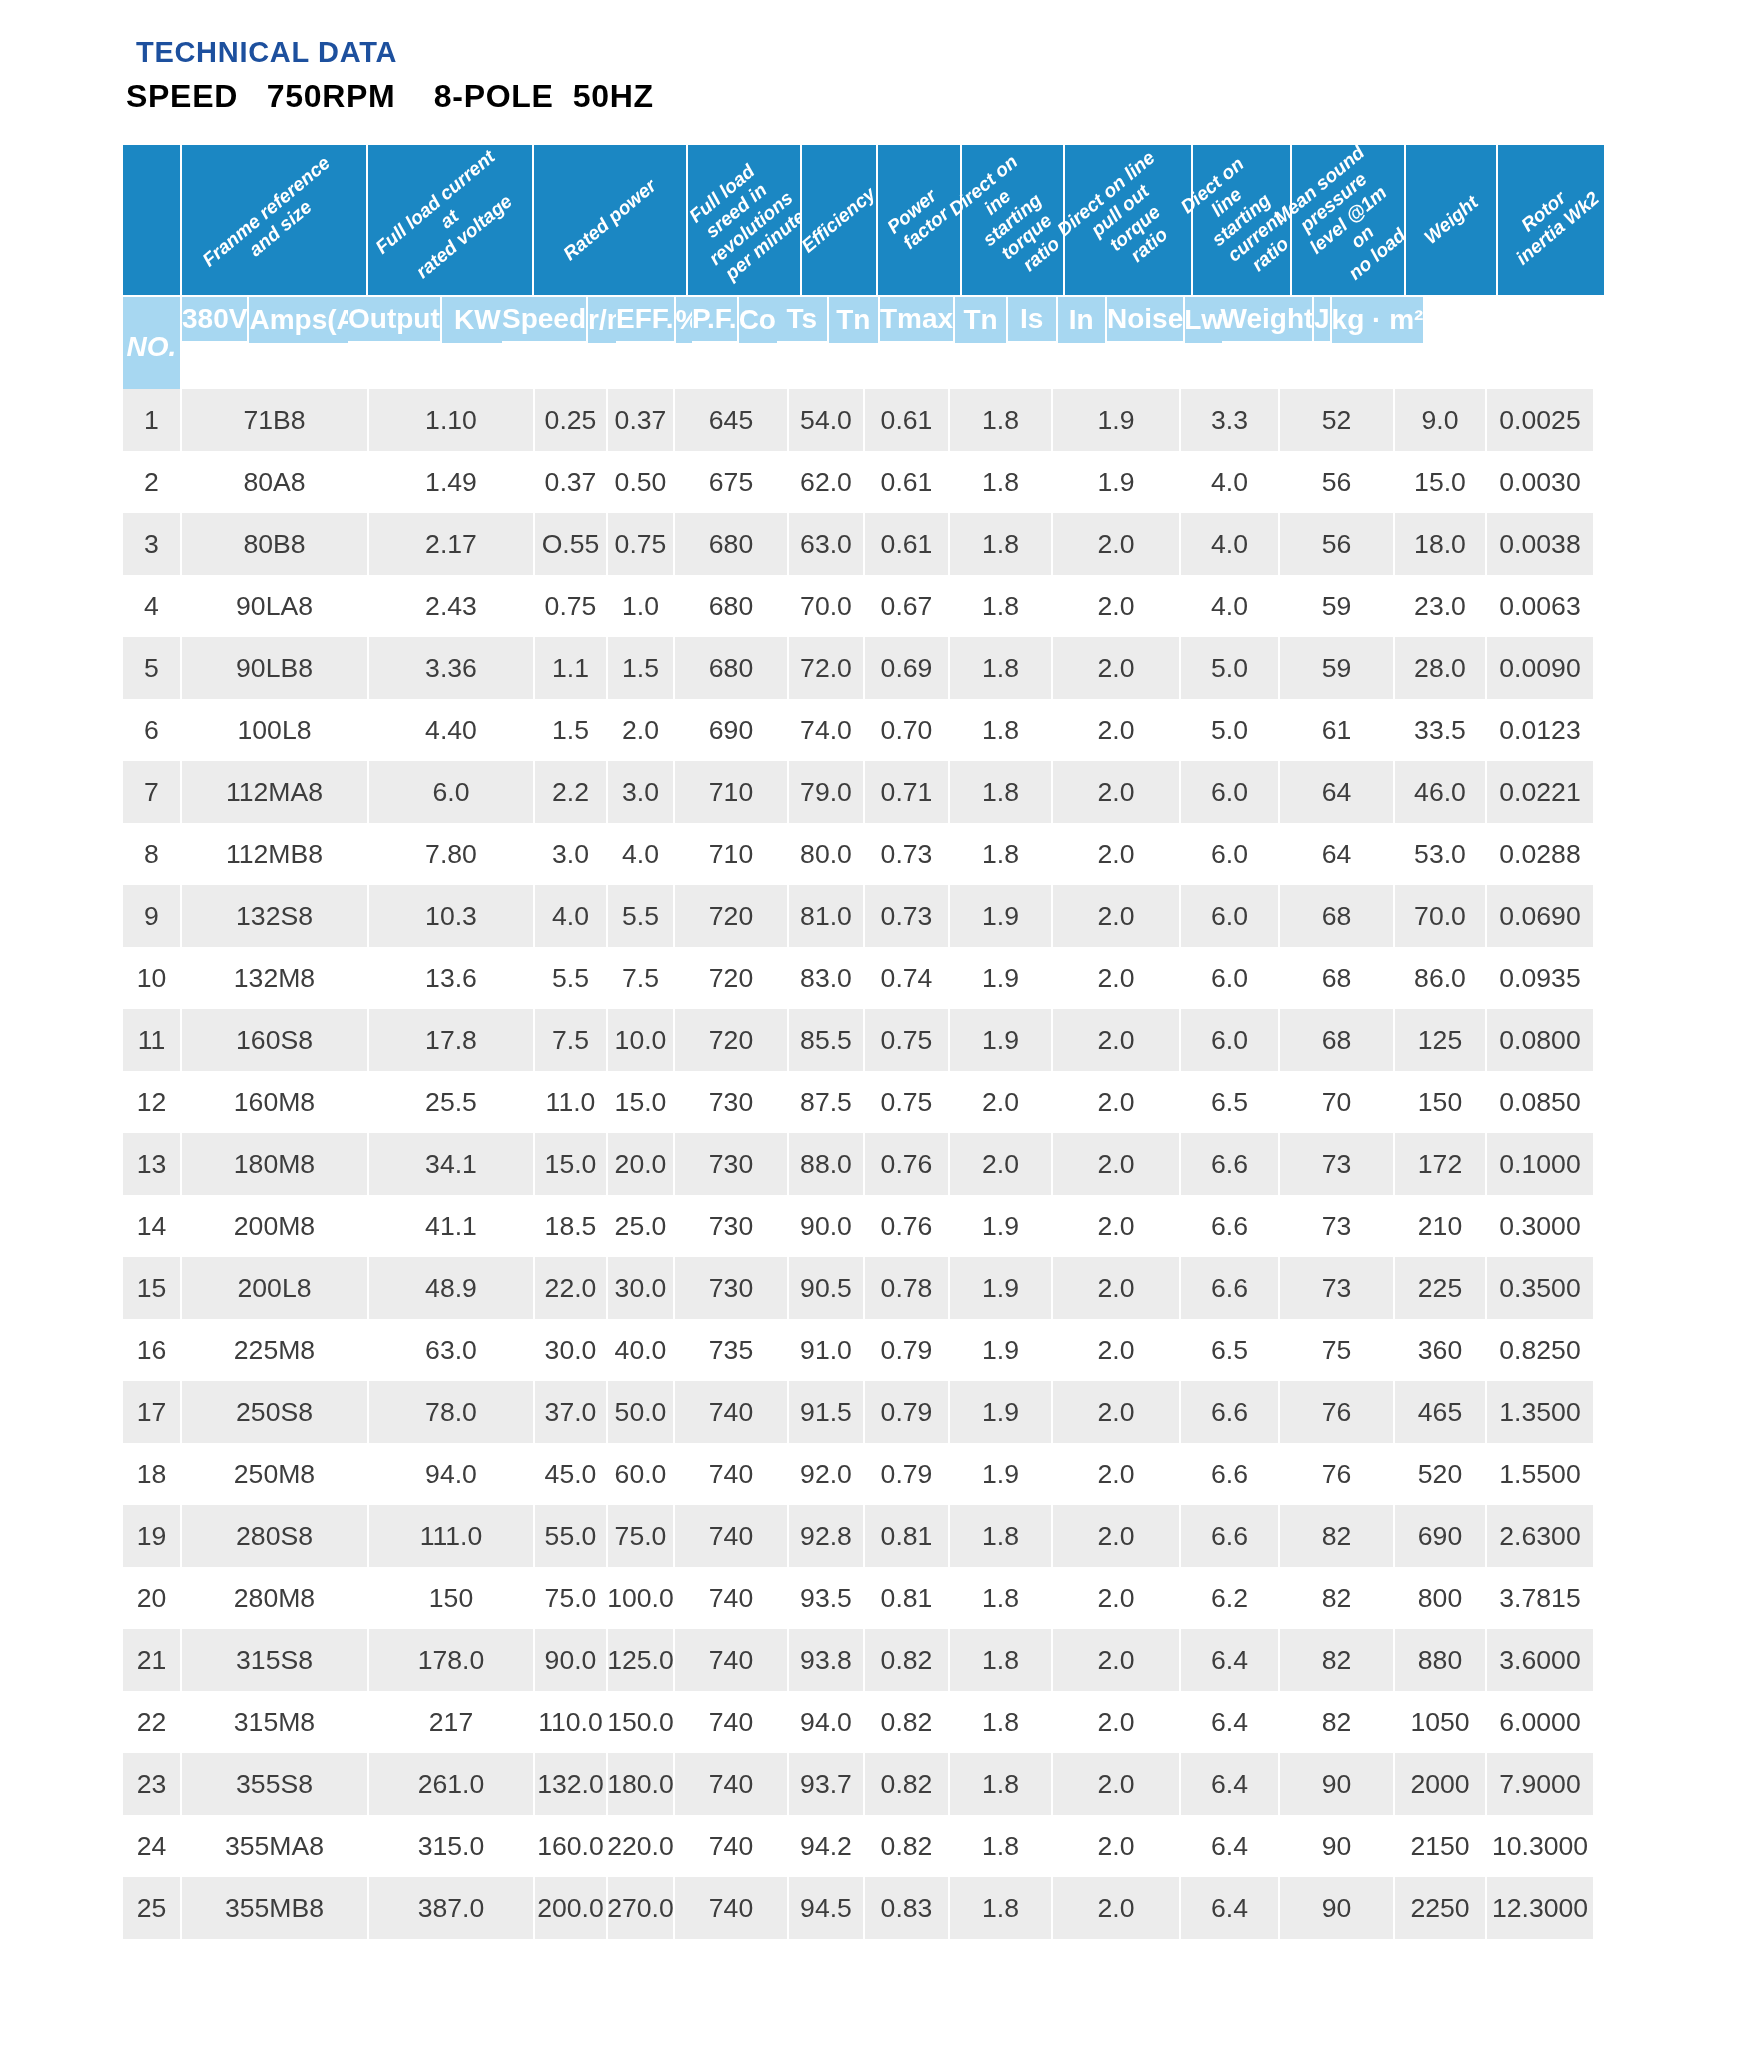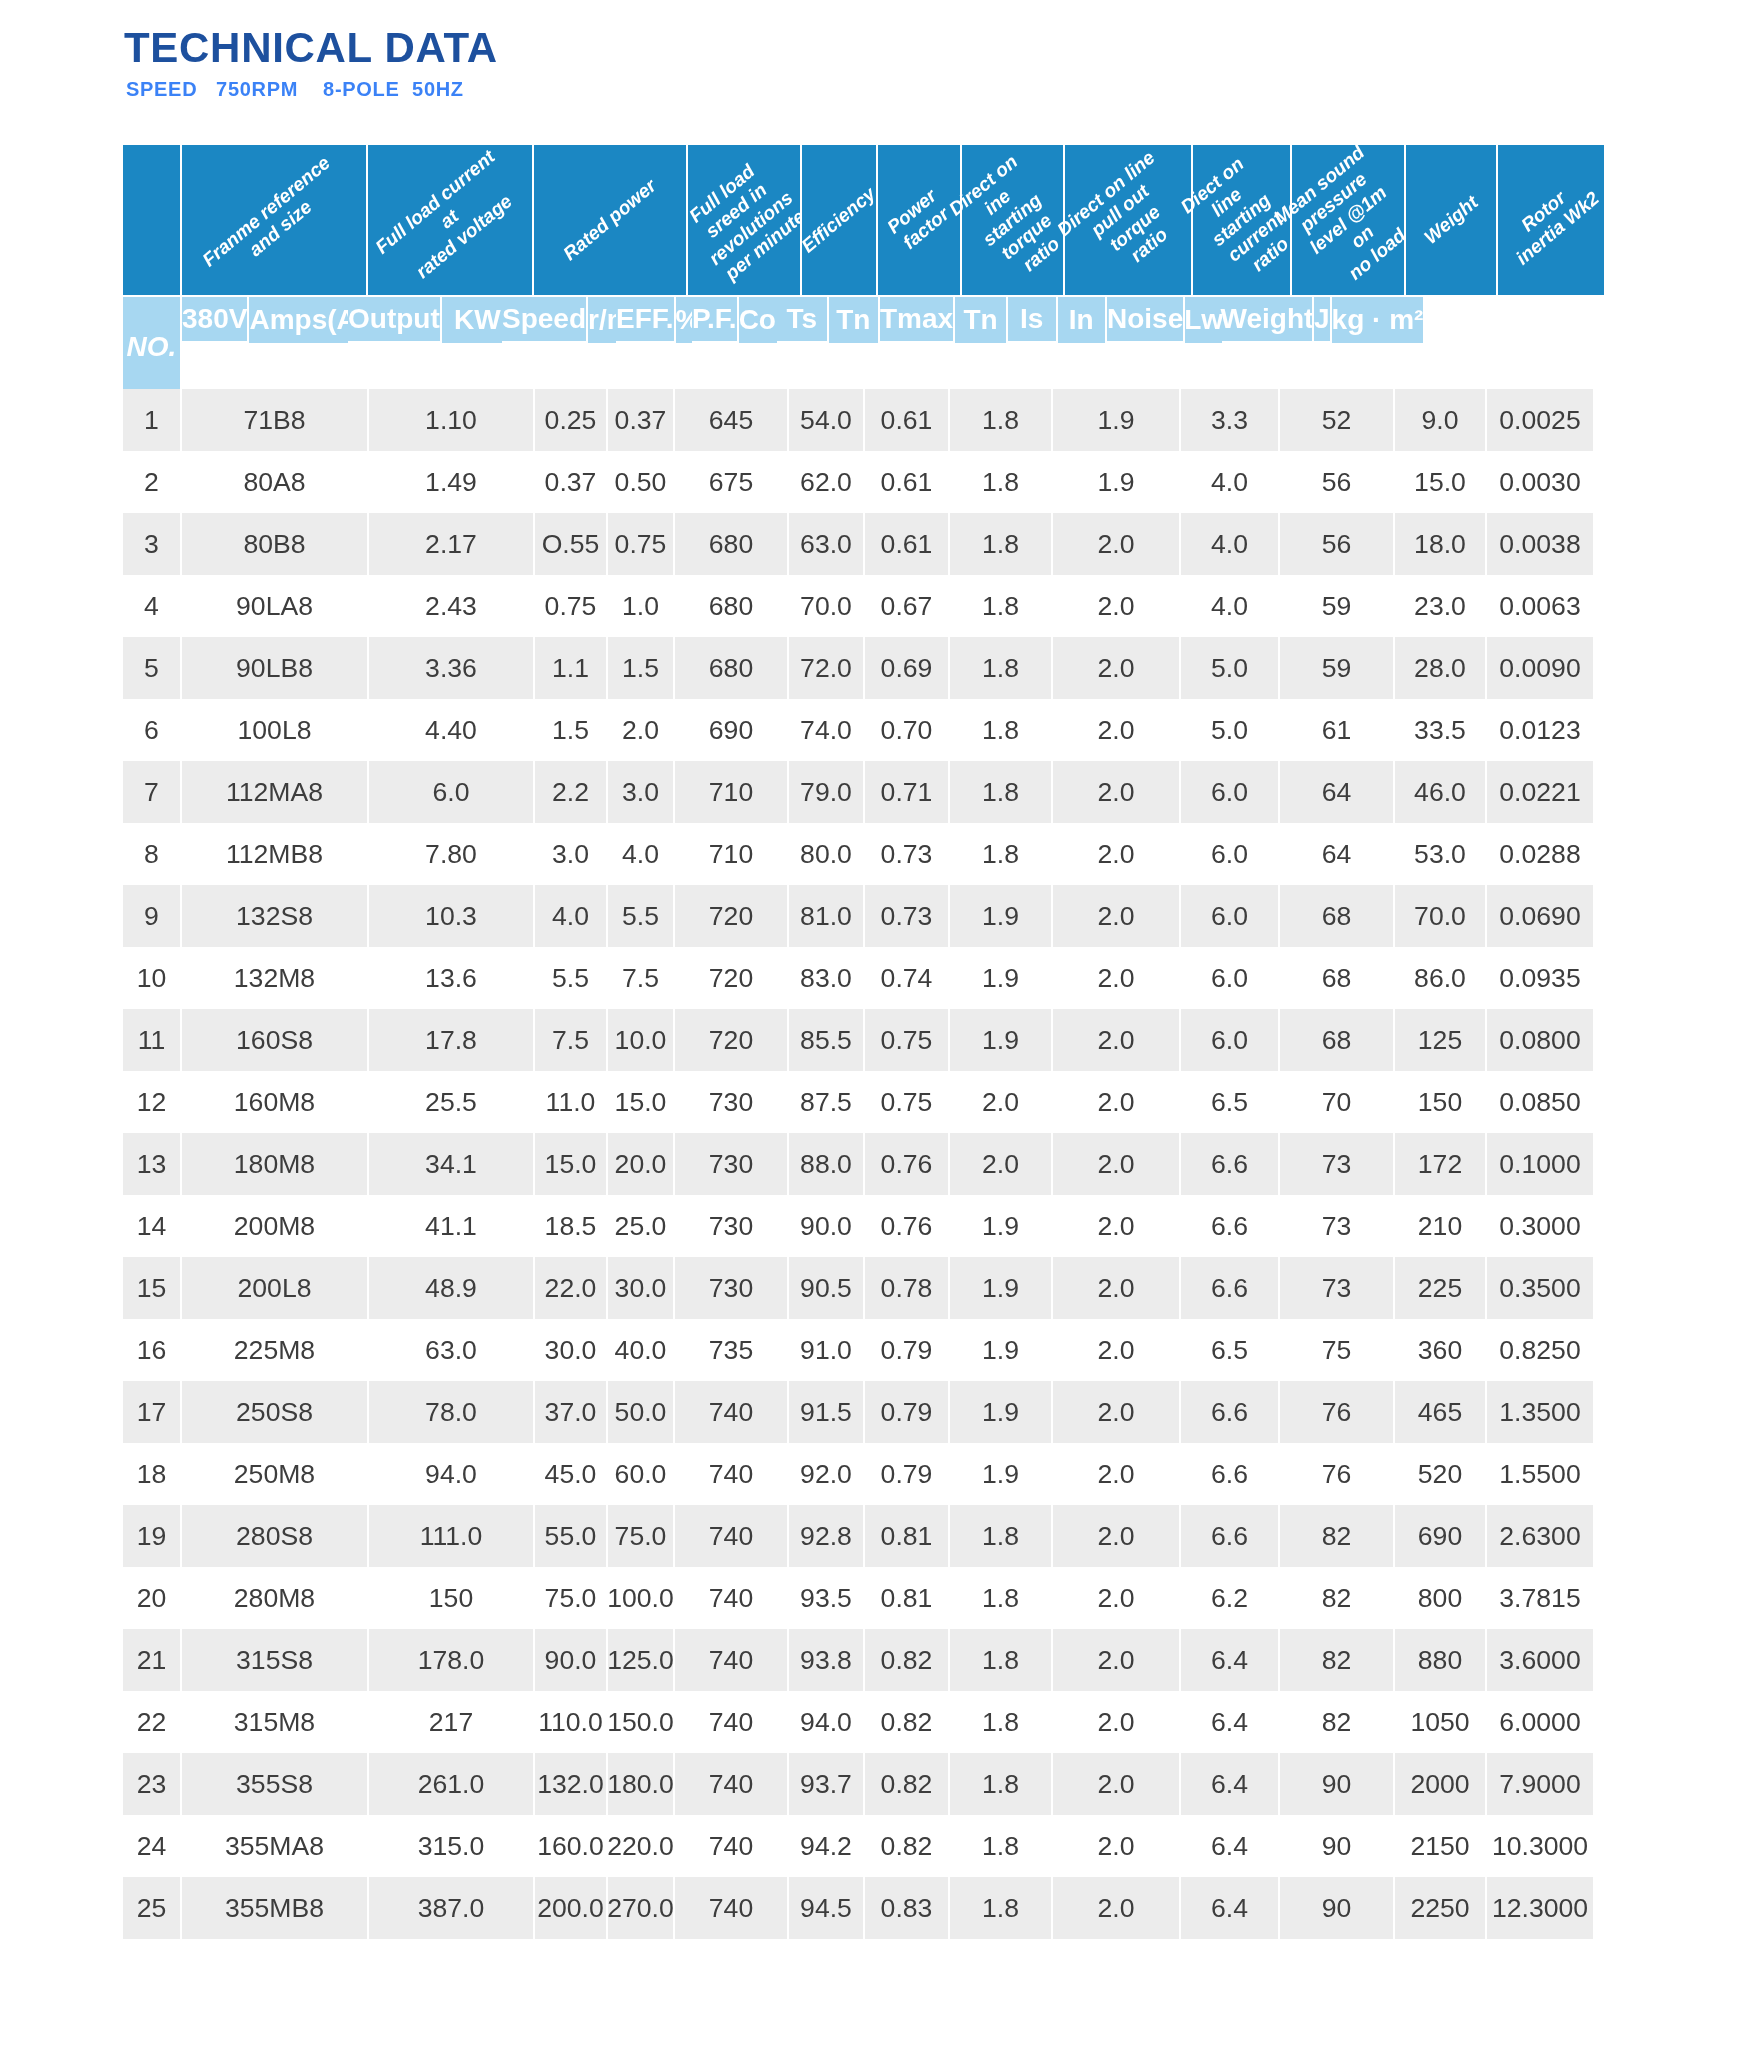--- a/index.html
+++ b/index.html
@@ -1,26 +1,26 @@
 <!DOCTYPE html>
 <html style="font-size:11.2px"><head>
 <meta charset="utf-8">
 <style>
   html,body{margin:0;padding:0;}
   body{
     width:1757px;height:2066px;background:#ffffff;position:relative;
     font-family:"Liberation Sans", sans-serif;
   }
   .page-title{
-    position:absolute;left:124px;top:24px;margin:0;
-    font-size:42px;font-weight:800;letter-spacing:0.7px;color:#1d509e;white-space:pre;
+    position:absolute;left:124px;top:24px;margin:12px;
+    font-size:29px;font-weight:800;letter-spacing:0.7px;color:#1d509e;white-space:pre;
   }
   .page-subtitle{
     position:absolute;left:126px;top:78px;margin:0;
-    font-size:20px;font-weight:bold;color:#3b82f6;white-space:pre;letter-spacing:0.7px;
+    font-size:32px;font-weight:bold;color:#000000;white-space:pre;letter-spacing:0.7px;
   }
   .tbl{position:absolute;left:123px;top:145px;width:1483px;}
   .flexrow{display:flex;}
   .cell{box-sizing:border-box;border-right:2.1px solid #ffffff;display:flex;align-items:center;justify-content:center;}
   
   .band{height:152px;}
   .band .cell{background:#1b87c3;border-bottom:2.1px solid #ffffff;position:relative;overflow:visible;}
   .diag{
     display:block;transform:rotate(-40deg);white-space:pre-line;text-align:center;
     color:#ffffff;font-weight:bold;font-style:italic;font-size:19px;line-height:1.18;

